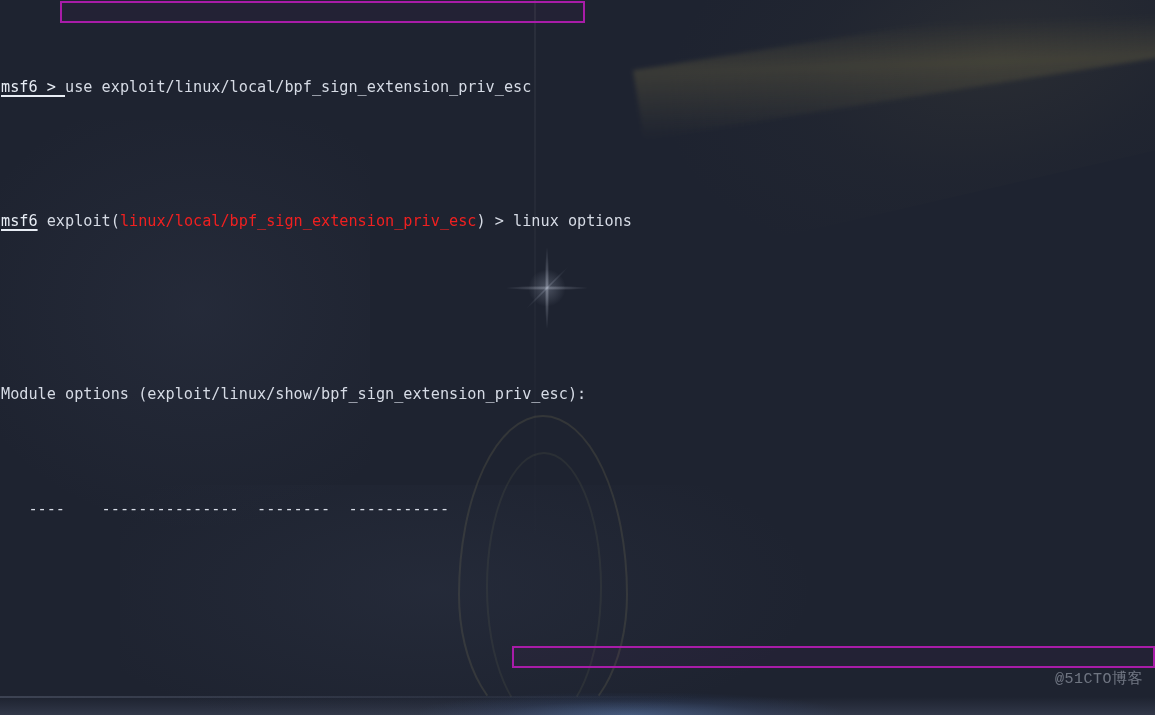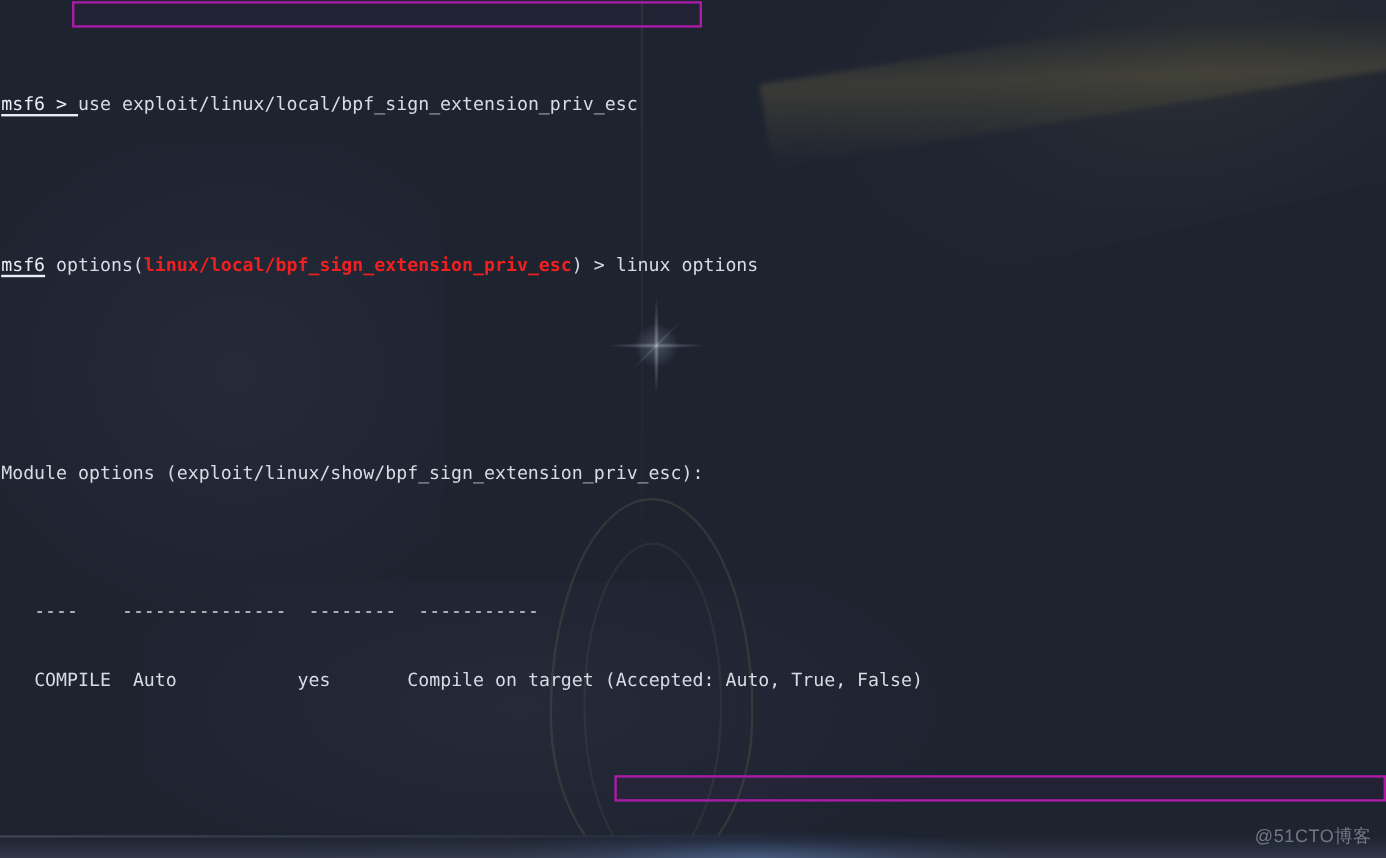--- a/index.html
+++ b/index.html
@@ -91,40 +91,40 @@
   #screen {
     position:absolute; inset:0;
     padding:1px 0 0 1px;
     white-space:pre;
     z-index:3;
   }
   .row { height:19.2px; white-space:pre; }
 
   
   .c-default  { color:#d6dbe5; }
-  .c-red      { color:#f02020; font-weight:bold; }
+  .c-red      { color:#f02020; font-weight:normal; }
   .c-blue     { color:#2b6fe8; font-weight:bold; }
   .c-msf      { color:#e8edf5; text-decoration:underline; text-underline-offset:3px; text-decoration-thickness:1.5px; }
 
   
   .hl {
     position:absolute;
     border:2px solid #a81ca8;
     background:rgba(168,28,168,0.04);
     z-index:4;
     pointer-events:none;
   }
   #hl-use    { left:60px;  top:1px;   width:525px; height:22px; }
   #hl-kernel { left:512px; top:646px; width:643px; height:22px; }
 
   
   #watermark {
     position:absolute;
-    right:12px; bottom:8px;
-    font-family:Liberation Sans, sans-serif;
+    right:12px; bottom:26px;
+    font-family:Liberation Mono, monospace;
     font-size:15px;
     color:rgba(224,230,242,0.42);
     letter-spacing:0.5px;
     z-index:6;
   }
 </style>
 </head>
 <body>
 
 <div id="terminal">
@@ -143,29 +143,28 @@
   <div class="wall" id="wall-strip-edge"></div>
 
   <div id="screen">
 
     
     <div class="row"><span class="c-msf">msf6 &gt; </span><span class="c-default">use exploit/linux/local/bpf_sign_extension_priv_esc</span></div>
 
     
 
     
-    <div class="row"><span class="c-msf">msf6</span><span class="c-default"> options(</span><span class="c-red">linux/local/bpf_sign_extension_priv_esc</span><span class="c-default">) &gt; </span><span class="c-default">linux options</span></div>
+    <div class="row"><span class="c-msf">msf6</span><span class="c-default"> exploit(</span><span class="c-red">linux/local/bpf_sign_extension_priv_esc</span><span class="c-default">) &gt; </span><span class="c-default">linux options</span></div>
 
     <div class="row"> </div>
 
     
     <div class="row">Module options (exploit/linux/show/bpf_sign_extension_priv_esc):</div>
     <div class="row"> </div>
     <div class="row">   <span>----</span>    <span>---------------</span>  <span>--------</span>  <span>-----------</span></div>
-    <div class="row">   <span>COMPILE</span>  <span>Auto</span>           <span>yes</span>       <span>Compile on target (Accepted: Auto, True, False)</span></div>
     
 
     
     
     
 
     
     
     
     

